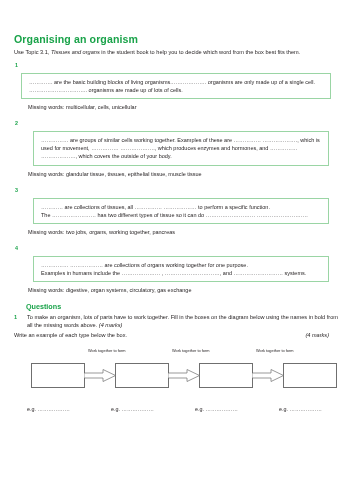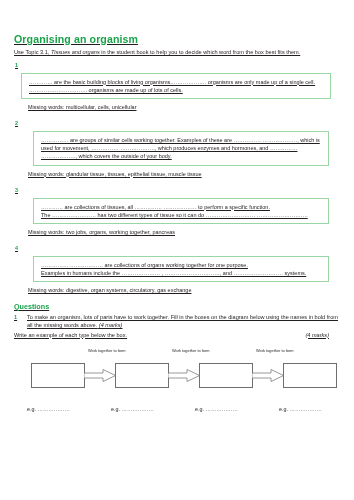--- a/index.html
+++ b/index.html
@@ -14,21 +14,20 @@
     font-family: "Liberation Sans", sans-serif;
     color: #231f20;
     -webkit-font-smoothing: antialiased;
   }
   .page {
     position: relative;
     width: 354px;
     height: 496px;
     box-sizing: border-box;
     padding: 33px 13px 0 14px;
-    text-decoration: underline;
   }
 
   .title {
     color: #1aa34a;
     font-size: 10.6px;
     font-weight: bold;
     letter-spacing: 0.1px;
     margin: 0 0 4px 0;
     line-height: 12px;
   }
@@ -71,21 +70,21 @@
     line-height: 7px;
     margin: 0 0 9px 14px;
     color: #231f20;
   }
   .missing.tight { margin-bottom: 8px; }
 
   .qhead {
     color: #1aa34a;
     font-size: 7.2px;
     font-weight: bold;
-    margin: 2px 0 3px 0;
+    margin: 2px 0 3px 12px;
     line-height: 9px;
   }
 
   .qrow {
     display: flex;
     gap: 6px;
     margin: 0 0 2px 0;
   }
   .qrow .n {
     color: #1aa34a;

